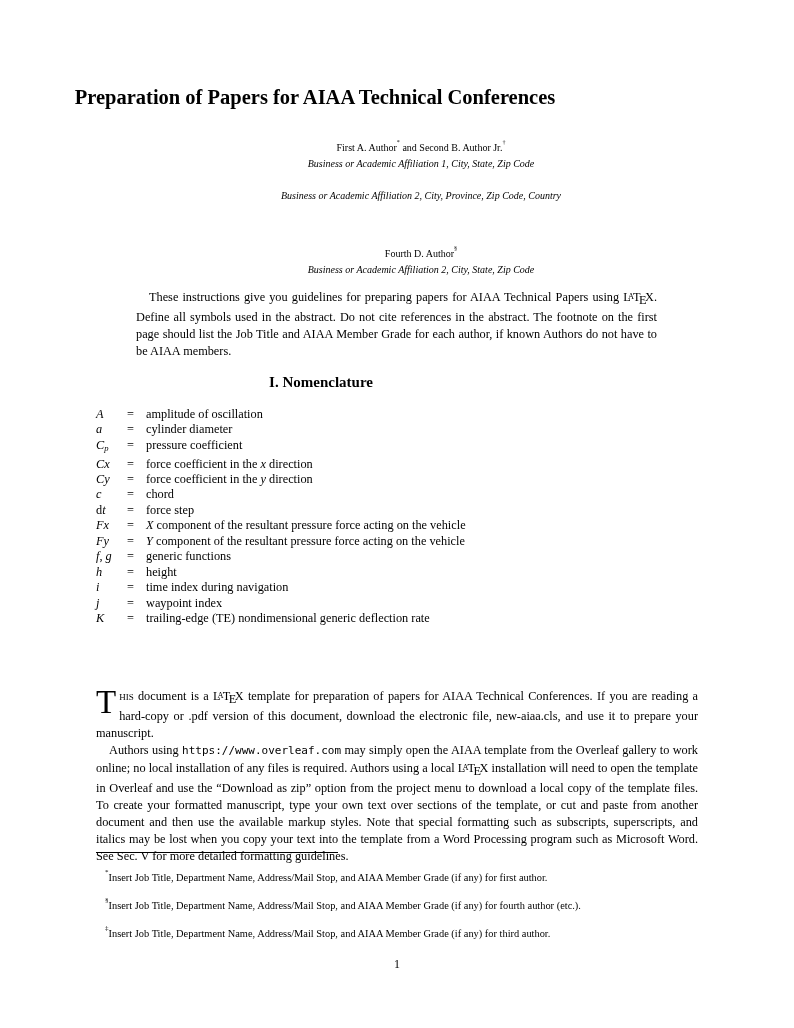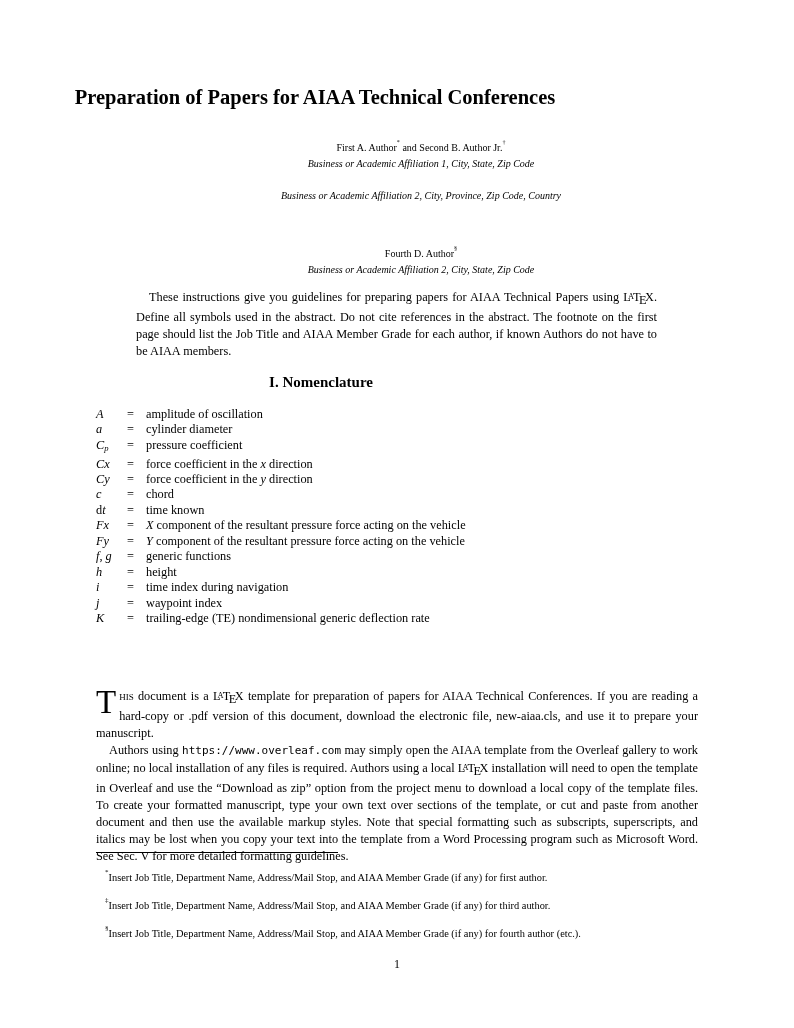--- a/index.html
+++ b/index.html
@@ -111,21 +111,21 @@
         <span class="nom-desc"><span class="seg-r">force coefficient in the </span><span class="seg-i">y</span><span class="seg-r"> direction</span></span>
       </div>
       <div class="nom-row">
         <span class="nom-sym"><span class="seg-i">c</span></span>
         <span class="nom-eq">=</span>
         <span class="nom-desc"><span class="seg-r">chord</span></span>
       </div>
       <div class="nom-row">
         <span class="nom-sym"><span class="seg-r">d</span><span class="seg-i">t</span></span>
         <span class="nom-eq">=</span>
-        <span class="nom-desc"><span class="seg-r">time known</span></span>
+        <span class="nom-desc"><span class="seg-r">force step</span></span>
       </div>
       <div class="nom-row">
         <span class="nom-sym"><span class="seg-i">Fx</span></span>
         <span class="nom-eq">=</span>
         <span class="nom-desc"><span class="seg-i">X</span><span class="seg-r"> component of the resultant pressure force acting on the vehicle</span></span>
       </div>
       <div class="nom-row">
         <span class="nom-sym"><span class="seg-i">Fy</span></span>
         <span class="nom-eq">=</span>
         <span class="nom-desc"><span class="seg-i">Y</span><span class="seg-r"> component of the resultant pressure force acting on the vehicle</span></span>
@@ -160,19 +160,19 @@
 
   <div class="intro" id="intro">
       <p><span class="seg-dropcap">T</span><span class="seg-sc">his</span><span class="seg-r"> document is a </span><span class="latex"><span class="lx-l">L</span><span class="lx-a">A</span><span class="lx-t">T</span><span class="lx-e">E</span><span class="lx-x">X</span></span><span class="seg-r"> template for preparation of papers for AIAA Technical Conferences. If you are reading a hard-copy or .pdf version of this document, download the electronic file, new-aiaa.cls, and use it to prepare your manuscript.</span></p>
       <p class="indent"><span class="seg-r">Authors using </span><span class="seg-mono">https://www.overleaf.com</span><span class="seg-r"> may simply open the AIAA template from the Overleaf gallery to work online; no local installation of any files is required. Authors using a local </span><span class="latex"><span class="lx-l">L</span><span class="lx-a">A</span><span class="lx-t">T</span><span class="lx-e">E</span><span class="lx-x">X</span></span><span class="seg-r"> installation will need to open the template in Overleaf and use the “Download as zip” option from the project menu to download a local copy of the template files. To create your formatted manuscript, type your own text over sections of the template, or cut and paste from another document and then use the available markup styles. Note that special formatting such as subscripts, superscripts, and italics may be lost when you copy your text into the template from a Word Processing program such as Microsoft Word. See Sec. V for more detailed formatting guidelines.</span></p>
     </div>
 
   <div class="footnote-rule"></div>
 
   <div class="footnotes" id="footnotes">
       <div class="footnote"><sup>*</sup><span>Insert Job Title, Department Name, Address/Mail Stop, and AIAA Member Grade (if any) for first author.</span></div>
+      <div class="footnote"><sup>§</sup><span>Insert Job Title, Department Name, Address/Mail Stop, and AIAA Member Grade (if any) for fourth author (etc.).</span></div>
       <div class="footnote"><sup>‡</sup><span>Insert Job Title, Department Name, Address/Mail Stop, and AIAA Member Grade (if any) for third author.</span></div>
-      <div class="footnote"><sup>§</sup><span>Insert Job Title, Department Name, Address/Mail Stop, and AIAA Member Grade (if any) for fourth author (etc.).</span></div>
     </div>
 
   <div class="page-number">1</div>
 
 </div>
 
 </body></html>

